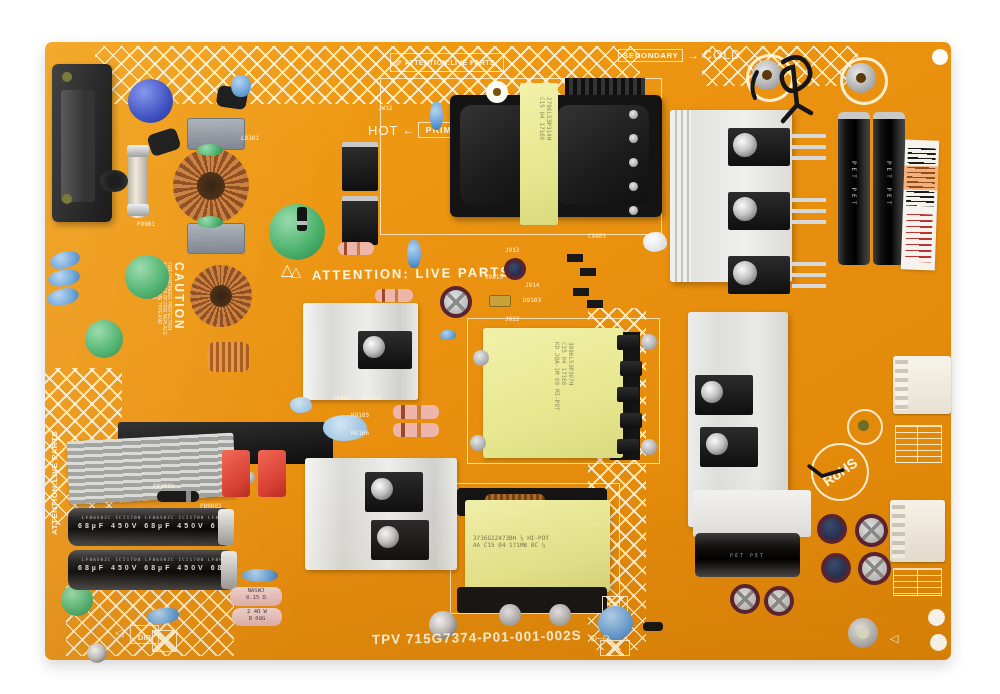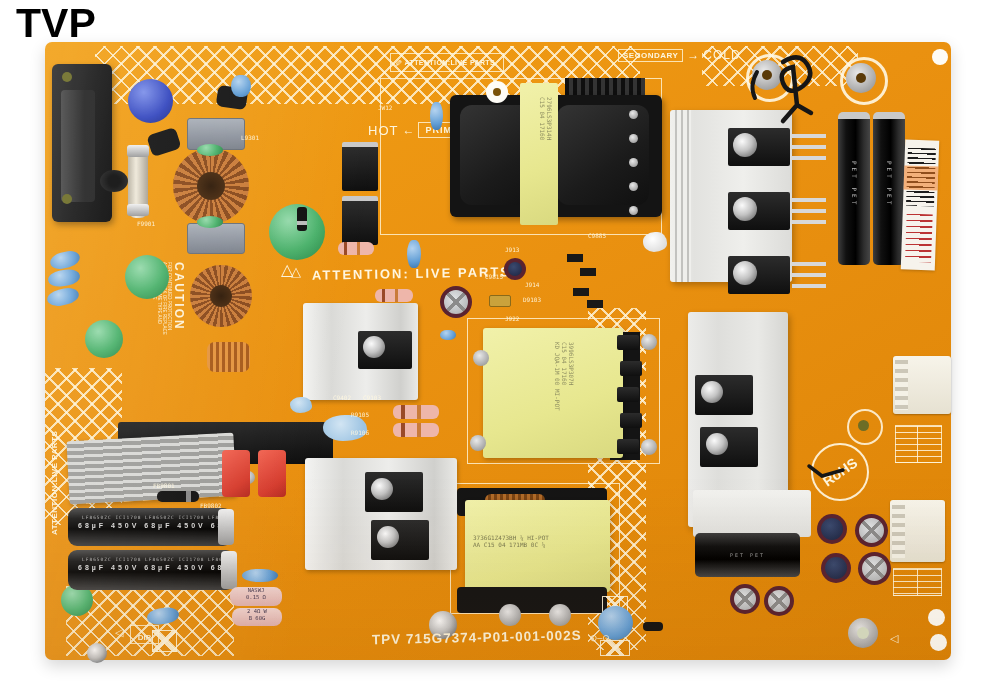--- a/index.html
+++ b/index.html
@@ -52,21 +52,20 @@
   .t-part{font-weight:bold;font-size:13.5px;letter-spacing:1px;color:#fdf4da;transform:rotate(-1.2deg);white-space:nowrap;}
   .t-att{font-weight:bold;font-size:13px;letter-spacing:2px;color:#fff6e0;transform:rotate(-1deg);white-space:nowrap;}
   .capline1{font:4.5px "DejaVu Sans Mono",monospace;color:#b5b5b5;letter-spacing:1px;display:block;margin:7px 0 2px 14px;}
   .capline2{font:bold 7px "Liberation Sans",sans-serif;color:#dcdcdc;letter-spacing:3px;display:block;margin-left:10px;}
   .vtext{writing-mode:vertical-rl;font:6px "DejaVu Sans Mono",monospace;color:#b9b9b9;letter-spacing:3px;}
 </style>
 </head>
 <body>
 
 <div id="page">
-  <div class="abs" id="brand">TVP</div>
 
   <div class="abs" id="board">
 
     <div class="abs lattice" style="left:50px;top:4px;width:545px;height:58px;"></div>
     <div class="abs lattice" style="left:657px;top:4px;width:156px;height:40px;"></div>
     <div class="abs lattice" style="left:543px;top:266px;width:58px;height:342px;"></div>
     <div class="abs lattice" style="left:0px;top:326px;width:77px;height:157px;"></div>
     <div class="abs lattice" style="left:21px;top:544px;width:168px;height:70px;"></div>
 
     <div class="abs sbox" style="left:335px;top:36px;width:280px;height:155px;"></div>

